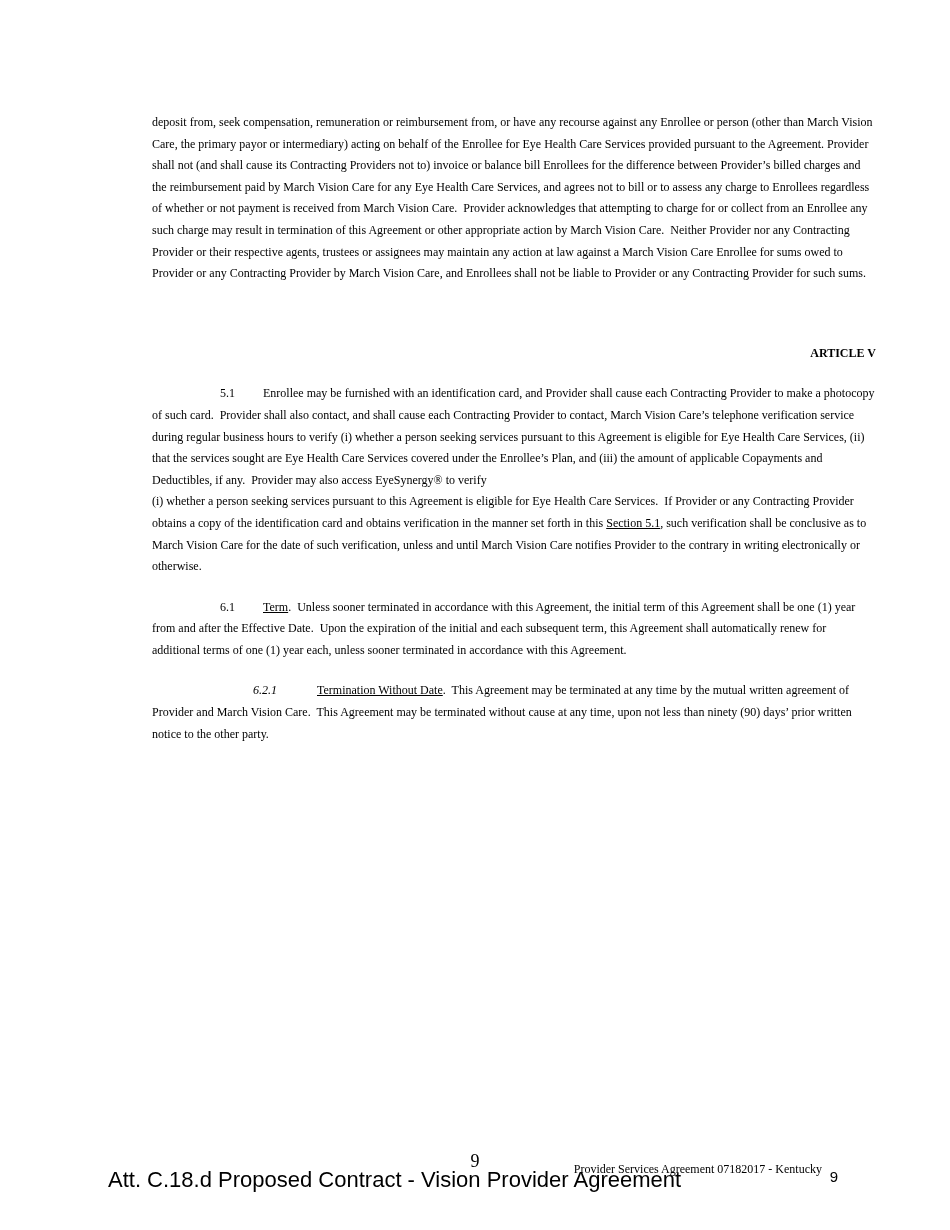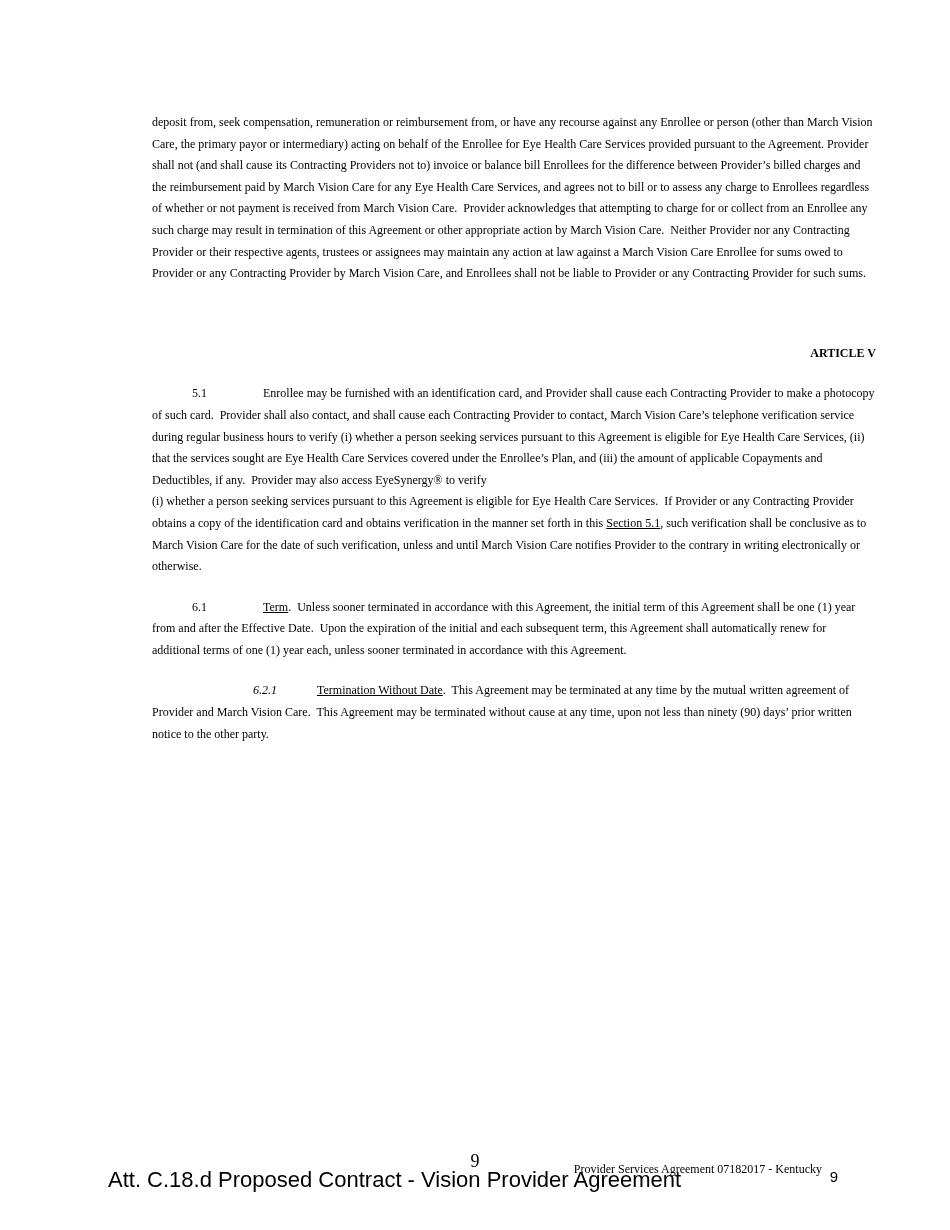--- a/index.html
+++ b/index.html
@@ -31,21 +31,21 @@
     margin: 0;
     white-space: pre-wrap;
     text-align: left;
   }
   .para.l1 { text-indent: 40px; }
   .para.l2 { text-indent: 101px; }
   .secnum {
     display: inline-block;
     text-indent: 0;
   }
-  .para.l1 .secnum { width: 71px; }
+  .para.l1 .secnum { width: 71px; text-align: center; }
   .para.l2 .secnum { width: 64px; font-style: italic; }
   .heading {
     text-align: right;
     font-weight: bold;
     margin: 0;
   }
   .u { text-decoration: underline; }
   .footer-page-center {
     position: absolute;
     left: 0;

